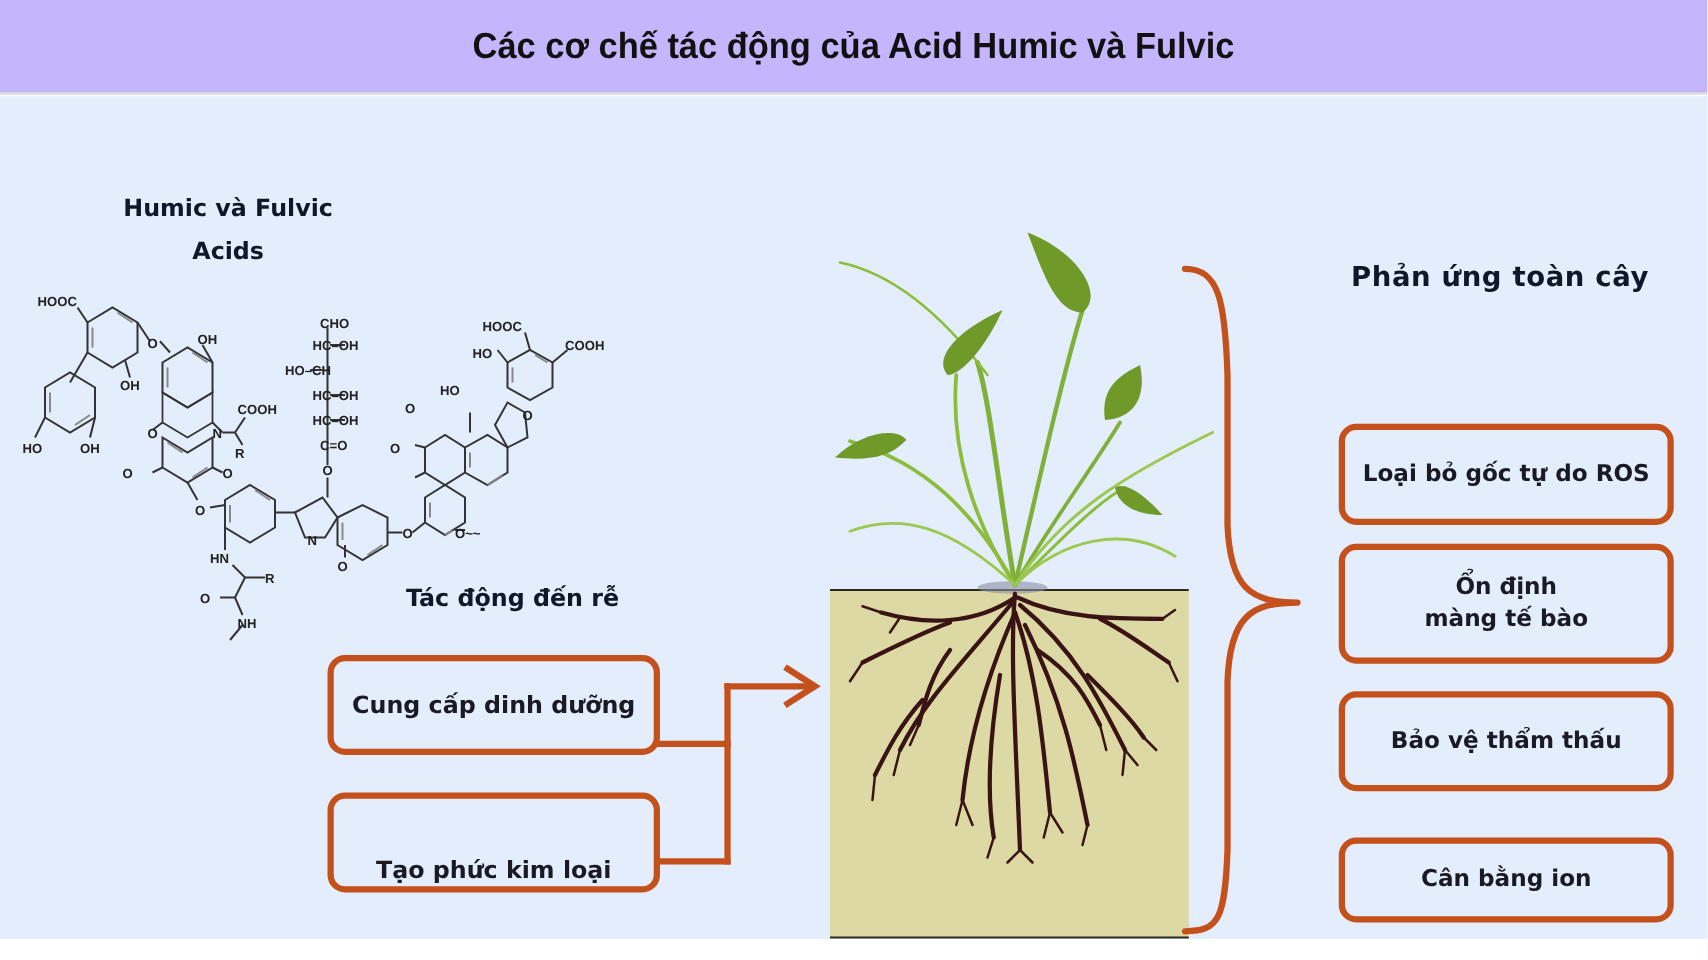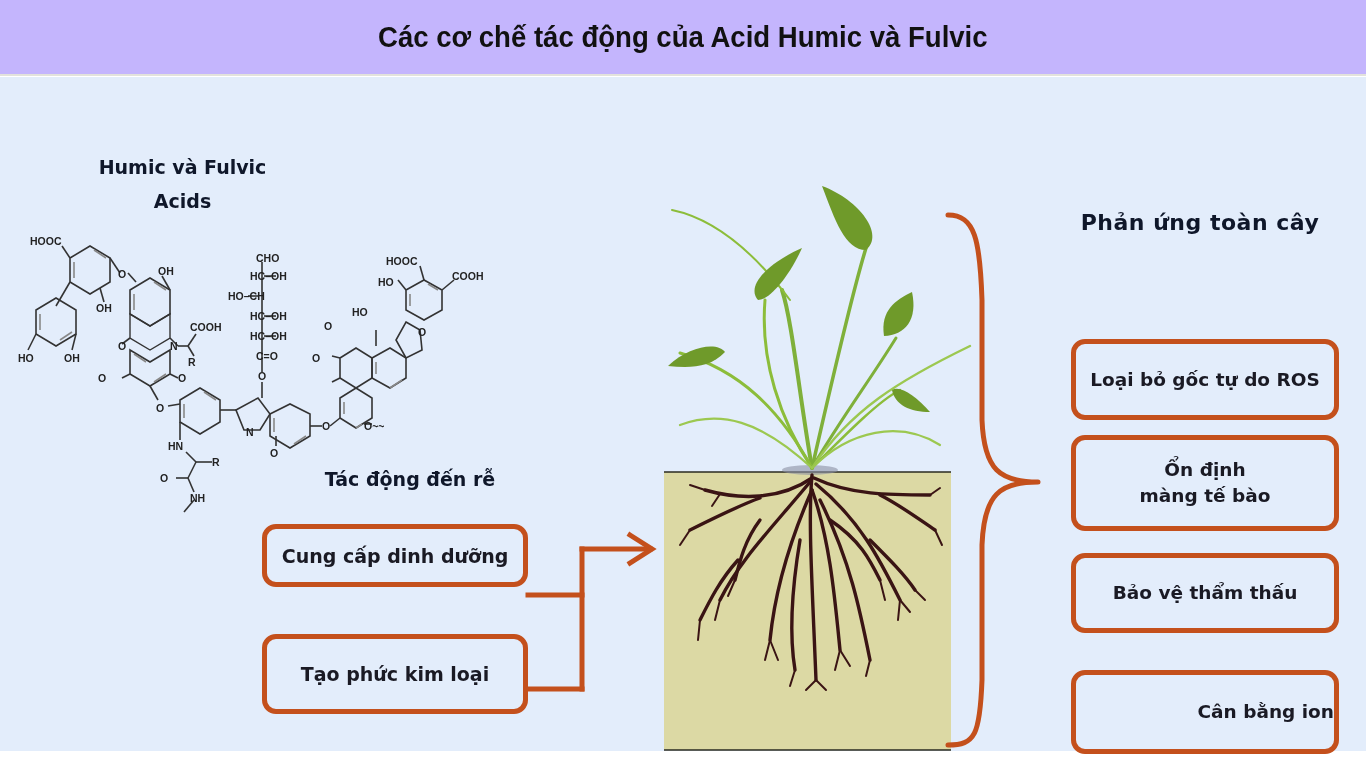--- a/index.html
+++ b/index.html
@@ -175,24 +175,24 @@
     <text x="352" y="316">HO</text>
     <text x="378" y="286">HO</text>
     <text x="386" y="265">HOOC</text>
     <text x="452" y="280">COOH</text>
     <text x="418" y="336">O</text>
   </g>
 </svg>
 
 <div class="label roots-title">Tác động đến rễ</div>
 
-<div class="box box-left" style="top:524px;height:63px;">
+<div class="box box-left" style="top:524px;height:80px;">
   <span>Cung cấp dinh dưỡng</span>
 </div>
-<div class="box box-left" style="top:634px;height:80px;">
+<div class="box box-left" style="top:634px;height:80px;align-items:flex-end;">
   <span>Tạo phức kim loại</span>
 </div>
 
 <svg width="1366" height="768" viewBox="0 0 1366 768" style="pointer-events:none">
 
   <g stroke="#c4501c" stroke-width="5" fill="none" stroke-linecap="square">
     <line x1="528" y1="595" x2="582" y2="595"></line>
     <line x1="528" y1="689" x2="582" y2="689"></line>
     <line x1="582" y1="549" x2="582" y2="689"></line>
     <line x1="582" y1="549" x2="650" y2="549"></line>
@@ -279,17 +279,17 @@
   <div>
     <span>Ổn định</span>
     <span>màng tế bào</span>
   </div>
 </div>
 <div class="box box-right" style="top:553px;height:80px;">
   <div>
     <span>Bảo vệ thẩm thấu</span>
   </div>
 </div>
-<div class="box box-right" style="top:670px;height:84px;justify-content:flex-end;">
+<div class="box box-right" style="top:670px;height:68px;">
   <div>
     <span>Cân bằng ion</span>
   </div>
 </div>
 
 </body></html>

